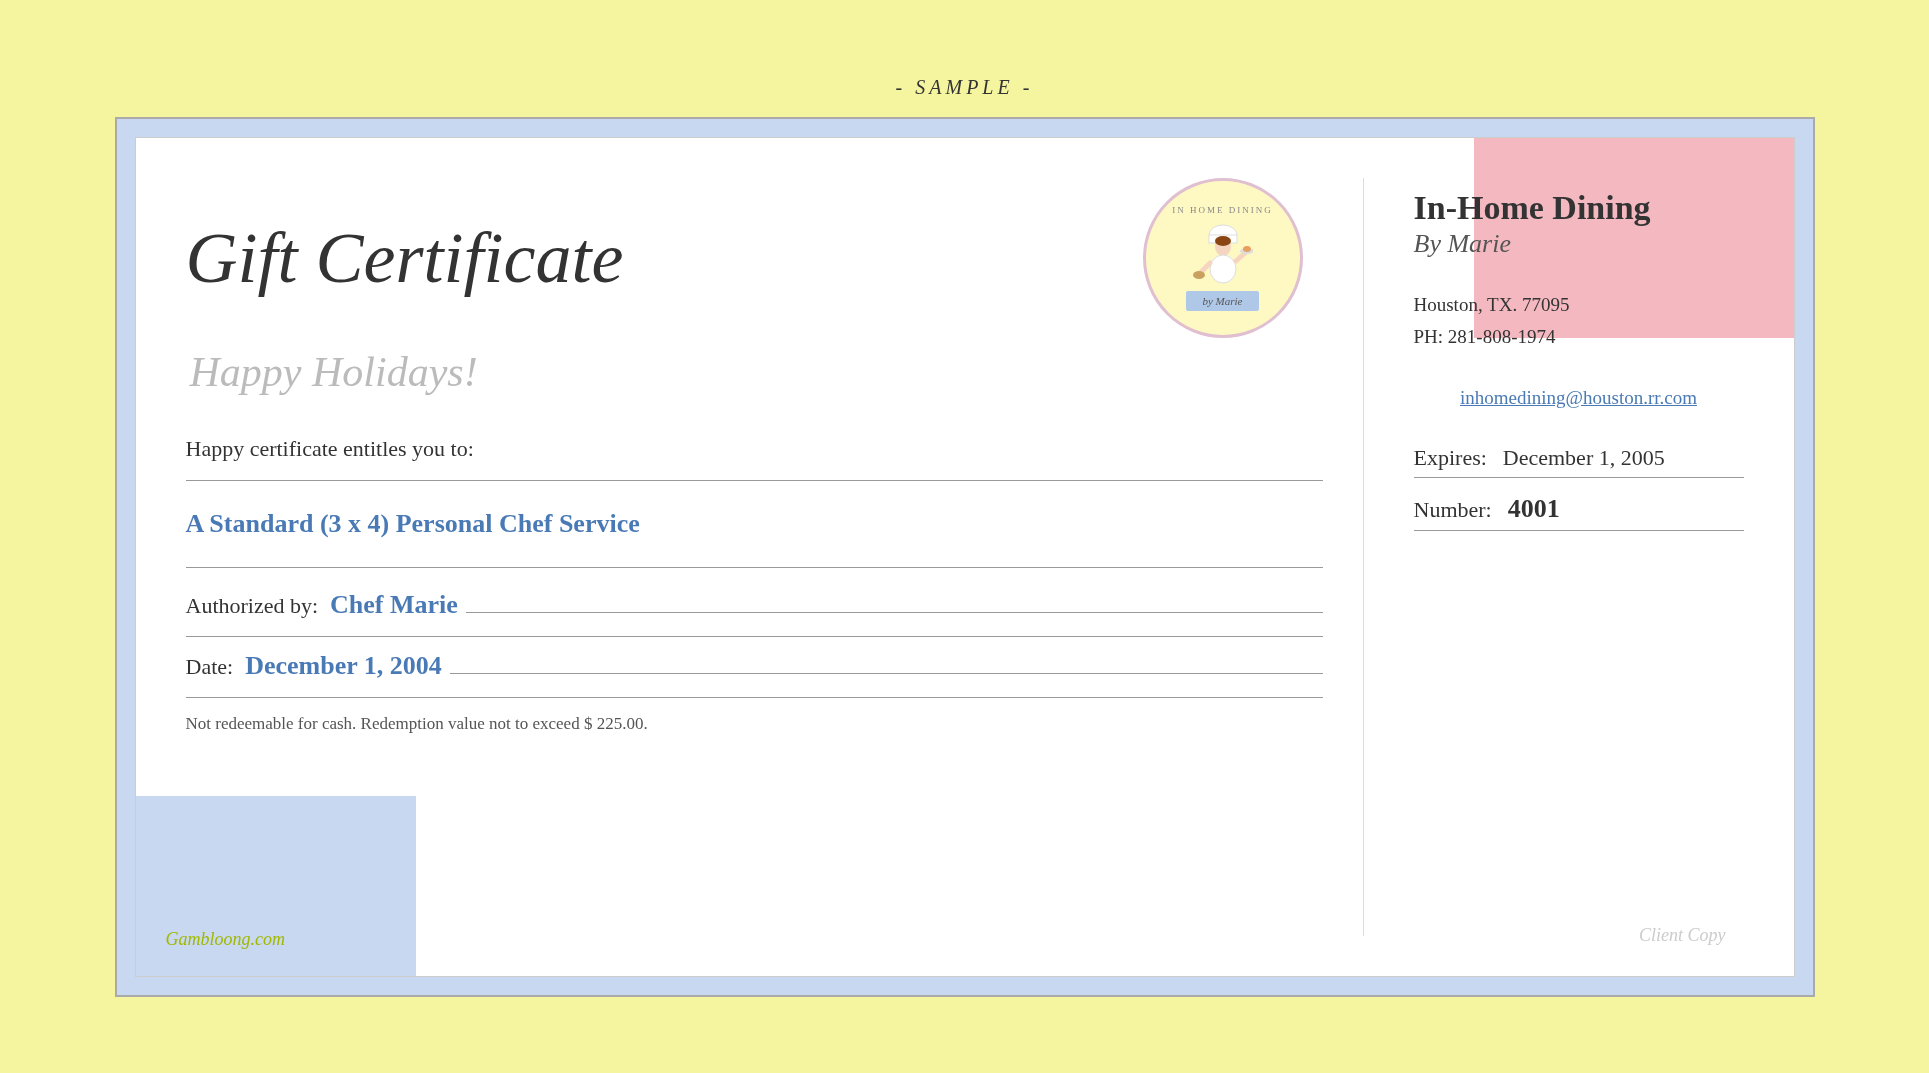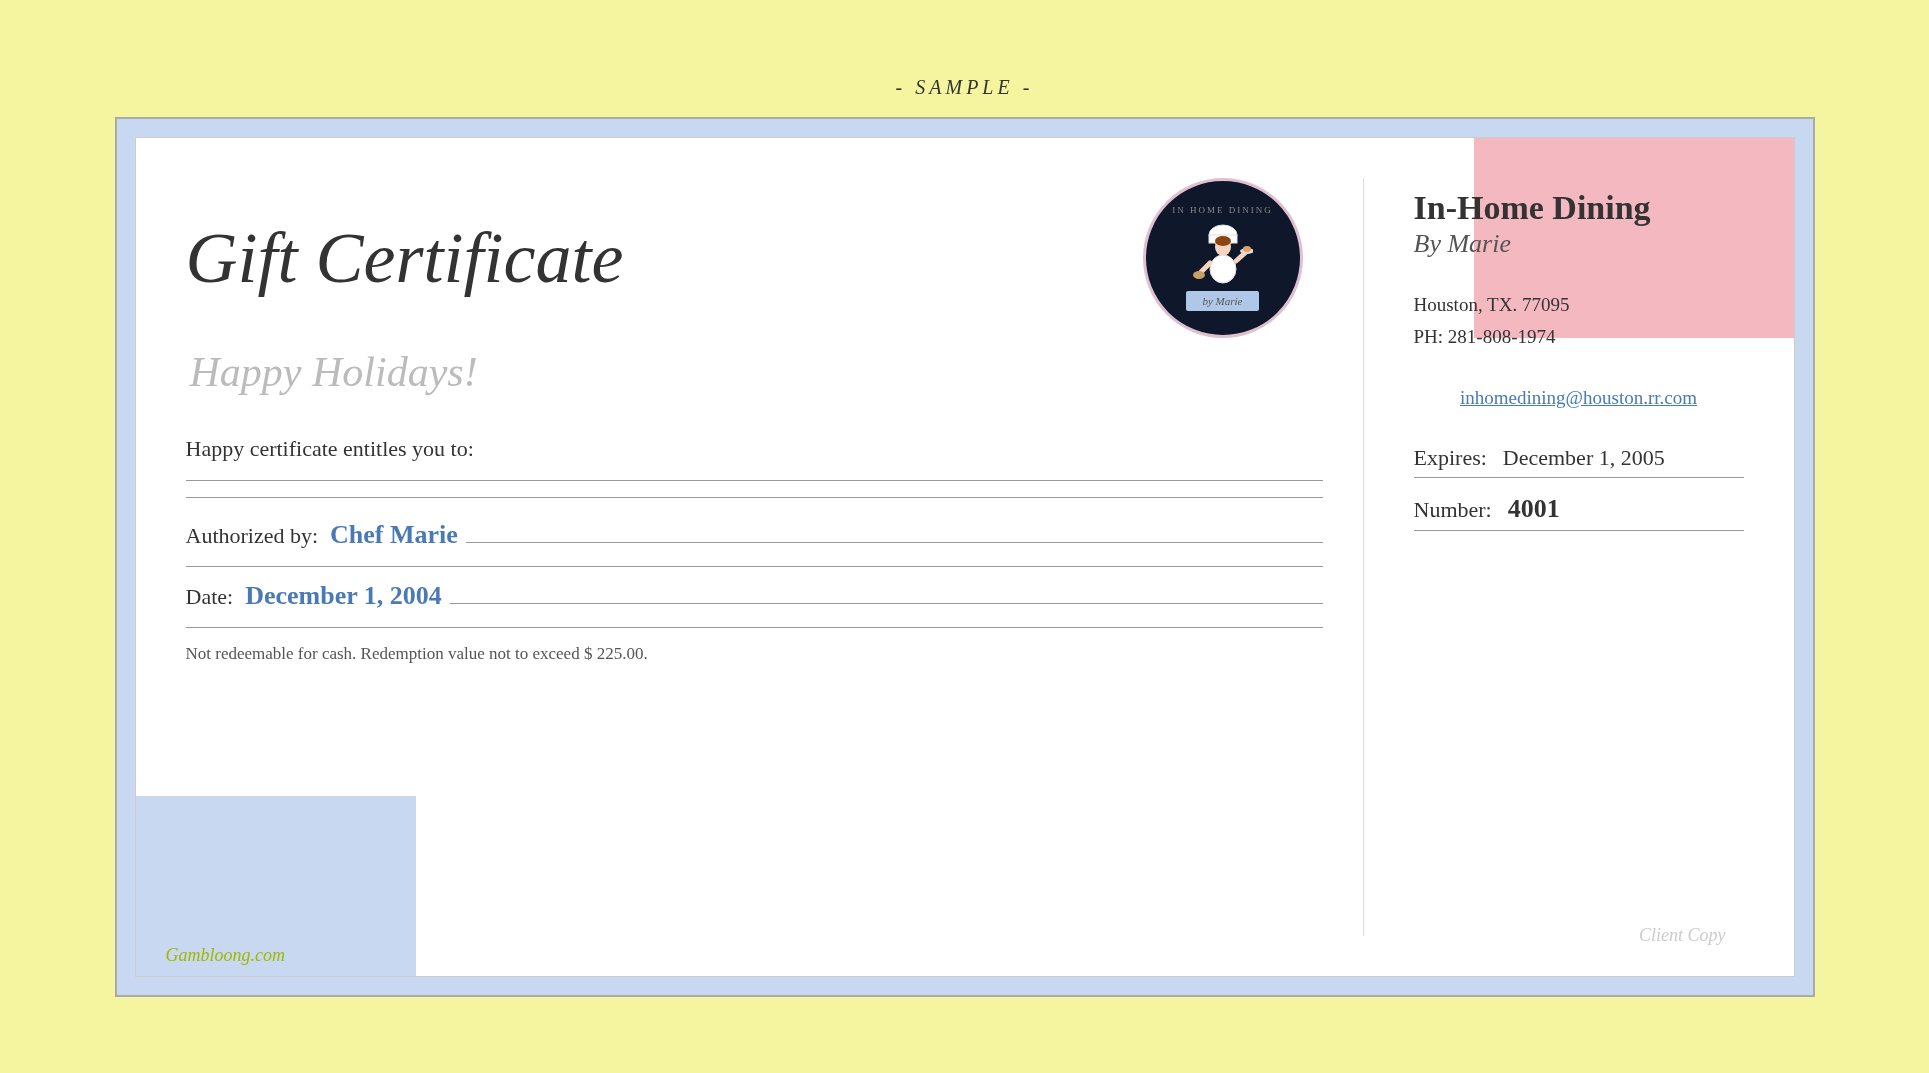--- a/index.html
+++ b/index.html
@@ -100,21 +100,21 @@
       font-size: 72px;
       color: #333;
       font-weight: normal;
       flex: 1;
     }
 
     .logo-circle {
       width: 160px;
       height: 160px;
       border-radius: 50%;
-      background-color: #0f172a;
+      background-color: #fef9c3;
       border: 3px solid #e0c0d0;
       display: flex;
       flex-direction: column;
       align-items: center;
       margin-right: 20px;
       flex-shrink: 0;
       position: relative;
       overflow: hidden;
     }
 
@@ -267,21 +267,21 @@
       position: absolute;
       bottom: 30px;
       right: 68px;
       font-size: 18px;
       color: #ccc;
       font-style: italic;
     }
 
     .watermark-site {
       position: absolute;
-      bottom: 10px;
+      bottom: 26px;
       left: 30px;
       font-size: 18px;
       color: #a0b800;
       font-style: italic;
     }
 
     .logo-svg-wrapper {
       display: flex;
       flex-direction: column;
       align-items: center;
@@ -337,20 +337,21 @@
             </div>
           </div>
         </div>
 
         <div class="happy-holidays">Happy Holidays!</div>
 
         <div class="entitles-text">Happy certificate entitles you to:</div>
 
         <hr class="divider-line">
 
+        <div class="service-name">A Standard (3 x 4) Personal Chef Service</div>
 
         <hr class="divider-line">
 
         <div class="field-row">
           <span class="field-label">Authorized by:</span>
           <span class="field-value-blue">Chef Marie</span>
           <div class="field-underline"></div>
         </div>
 
         <div class="field-row">

